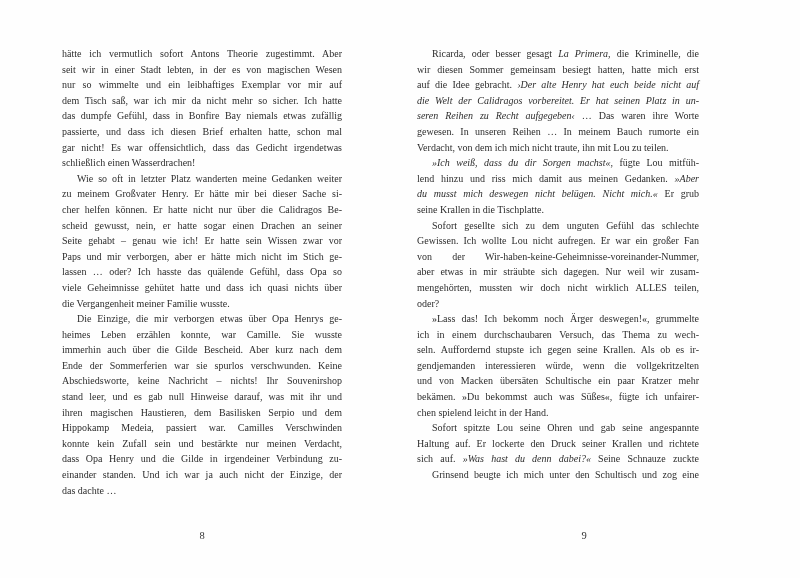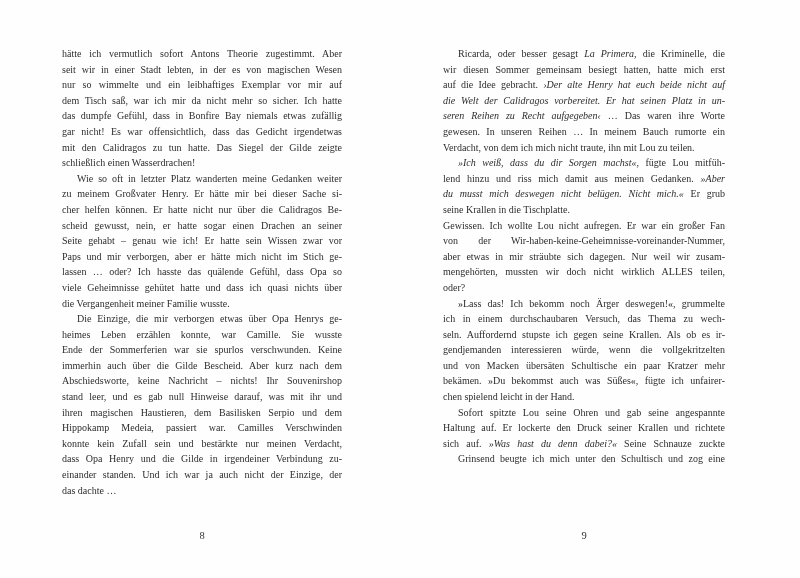--- a/index.html
+++ b/index.html
@@ -16,21 +16,21 @@
   }
   .textblock {
     position: absolute;
     top: 46px;
     font-family: "Liberation Serif", "DejaVu Serif", serif;
     font-size: 10px;
     line-height: 15.6px;
     color: #2d2d2d;
   }
   #left-text  { left: 62px;  width: 280px; }
-  #right-text { left: 443px; width: 282px; }
+  #right-text { left: 417px; width: 282px; }
   .line {
     height: 15.6px;
     text-align: justify;
     text-align-last: justify;
     white-space: normal;
   }
   .line.par-end { text-align-last: left; }
   .line.indent  { text-indent: 15px; }
   .line i { font-style: italic; }
   .pagenum {
@@ -47,36 +47,36 @@
 </head>
 <body>
 
 <div class="spread">
   <div class="textblock" id="left-text">
       <div class="line">hätte ich vermutlich sofort Antons Theorie zugestimmt. Aber</div>
       <div class="line">seit wir in einer Stadt lebten, in der es von magischen Wesen</div>
       <div class="line">nur so wimmelte und ein leibhaftiges Exemplar vor mir auf</div>
       <div class="line">dem Tisch saß, war ich mir da nicht mehr so sicher. Ich hatte</div>
       <div class="line">das dumpfe Gefühl, dass in Bonfire Bay niemals etwas zufällig</div>
+      <div class="line">passierte, und dass ich diesen Brief erhalten hatte, schon mal</div>
       <div class="line">gar nicht! Es war offensichtlich, dass das Gedicht irgendetwas</div>
-      <div class="line">mit den Calidragos zu tun hatte. Das Siegel der Gilde zeigte</div>
       <div class="line par-end">schließlich einen Wasserdrachen!</div>
       <div class="line indent">Wie so oft in letzter Platz wanderten meine Gedanken weiter</div>
       <div class="line">zu meinem Großvater Henry. Er hätte mir bei dieser Sache si-</div>
       <div class="line">cher helfen können. Er hatte nicht nur über die Calidragos Be-</div>
       <div class="line">scheid gewusst, nein, er hatte sogar einen Drachen an seiner</div>
       <div class="line">Seite gehabt – genau wie ich! Er hatte sein Wissen zwar vor</div>
       <div class="line">Paps und mir verborgen, aber er hätte mich nicht im Stich ge-</div>
       <div class="line">lassen … oder? Ich hasste das quälende Gefühl, dass Opa so</div>
       <div class="line">viele Geheimnisse gehütet hatte und dass ich quasi nichts über</div>
       <div class="line par-end">die Vergangenheit meiner Familie wusste.</div>
       <div class="line indent">Die Einzige, die mir verborgen etwas über Opa Henrys ge-</div>
       <div class="line">heimes Leben erzählen konnte, war Camille. Sie wusste</div>
+      <div class="line">immerhin auch über die Gilde Bescheid. Aber kurz nach dem</div>
       <div class="line">Ende der Sommerferien war sie spurlos verschwunden. Keine</div>
-      <div class="line">immerhin auch über die Gilde Bescheid. Aber kurz nach dem</div>
       <div class="line">Abschiedsworte, keine Nachricht – nichts! Ihr Souvenirshop</div>
       <div class="line">stand leer, und es gab null Hinweise darauf, was mit ihr und</div>
       <div class="line">ihren magischen Haustieren, dem Basilisken Serpio und dem</div>
       <div class="line">Hippokamp Medeia, passiert war. Camilles Verschwinden</div>
       <div class="line">konnte kein Zufall sein und bestärkte nur meinen Verdacht,</div>
       <div class="line">dass Opa Henry und die Gilde in irgendeiner Verbindung zu-</div>
       <div class="line">einander standen. Und ich war ja auch nicht der Einzige, der</div>
       <div class="line par-end">das dachte …</div>
     </div>
   <div class="textblock" id="right-text">
@@ -84,20 +84,21 @@
       <div class="line">wir diesen Sommer gemeinsam besiegt hatten, hatte mich erst</div>
       <div class="line">auf die Idee gebracht. <i>›Der alte Henry hat euch beide nicht auf</i></div>
       <div class="line"><i>die Welt der Calidragos vorbereitet. Er hat seinen Platz in un-</i></div>
       <div class="line"><i>seren Reihen zu Recht aufgegeben‹</i> … Das waren ihre Worte</div>
       <div class="line">gewesen. In unseren Reihen … In meinem Bauch rumorte ein</div>
       <div class="line par-end">Verdacht, von dem ich mich nicht traute, ihn mit Lou zu teilen.</div>
       <div class="line indent"><i>»Ich weiß, dass du dir Sorgen machst«</i>, fügte Lou mitfüh-</div>
       <div class="line">lend hinzu und riss mich damit aus meinen Gedanken. <i>»Aber</i></div>
       <div class="line"><i>du musst mich deswegen nicht belügen. Nicht mich.«</i> Er grub</div>
       <div class="line par-end">seine Krallen in die Tischplatte.</div>
+      <div class="line indent">Sofort gesellte sich zu dem unguten Gefühl das schlechte</div>
       <div class="line">Gewissen. Ich wollte Lou nicht aufregen. Er war ein großer Fan</div>
       <div class="line">von der Wir-haben-keine-Geheimnisse-voreinander-Nummer,</div>
       <div class="line">aber etwas in mir sträubte sich dagegen. Nur weil wir zusam-</div>
       <div class="line">mengehörten, mussten wir doch nicht wirklich ALLES teilen,</div>
       <div class="line par-end">oder?</div>
       <div class="line indent">»Lass das! Ich bekomm noch Ärger deswegen!«, grummelte</div>
       <div class="line">ich in einem durchschaubaren Versuch, das Thema zu wech-</div>
       <div class="line">seln. Auffordernd stupste ich gegen seine Krallen. Als ob es ir-</div>
       <div class="line">gendjemanden interessieren würde, wenn die vollgekritzelten</div>
       <div class="line">und von Macken übersäten Schultische ein paar Kratzer mehr</div>

